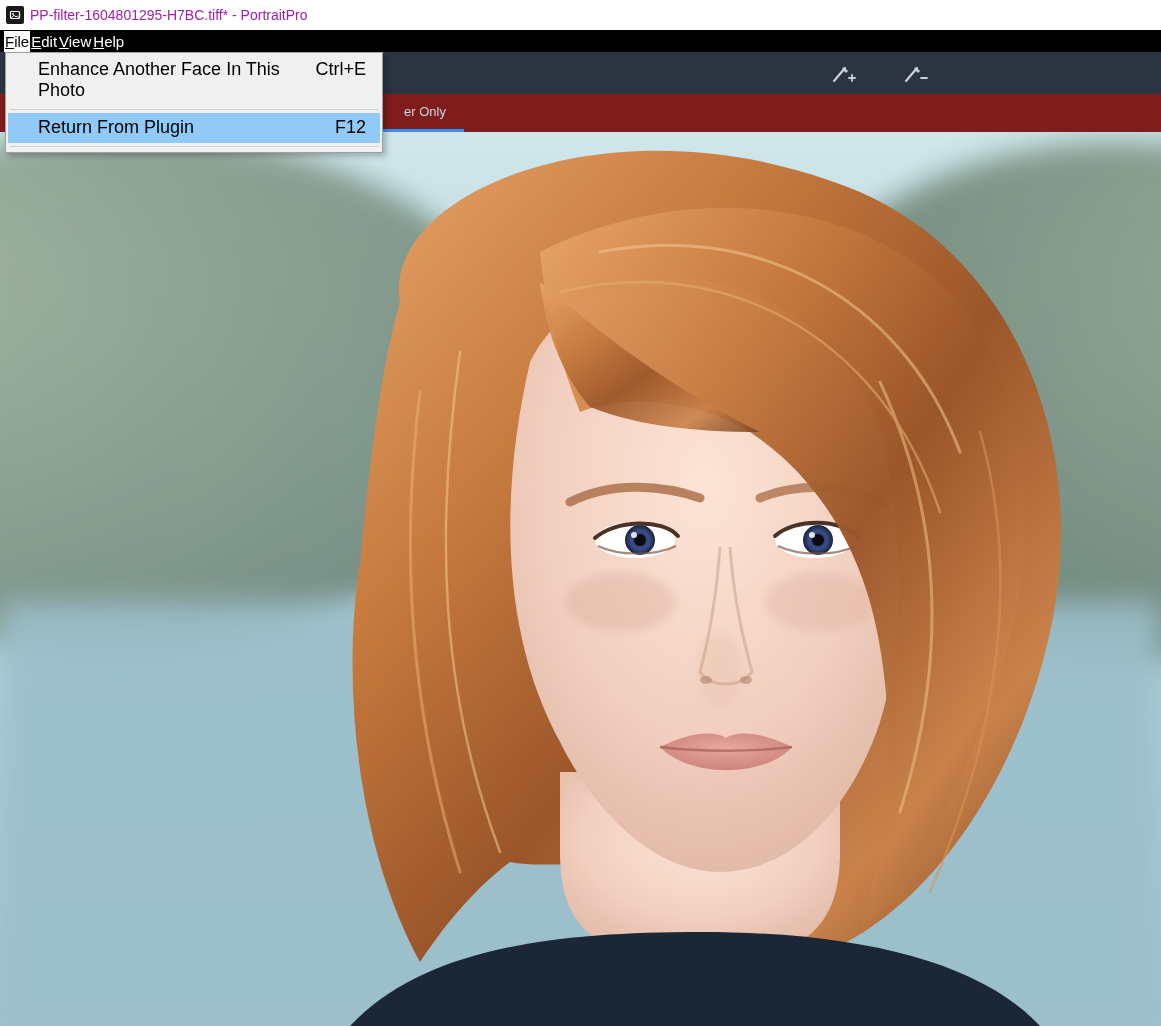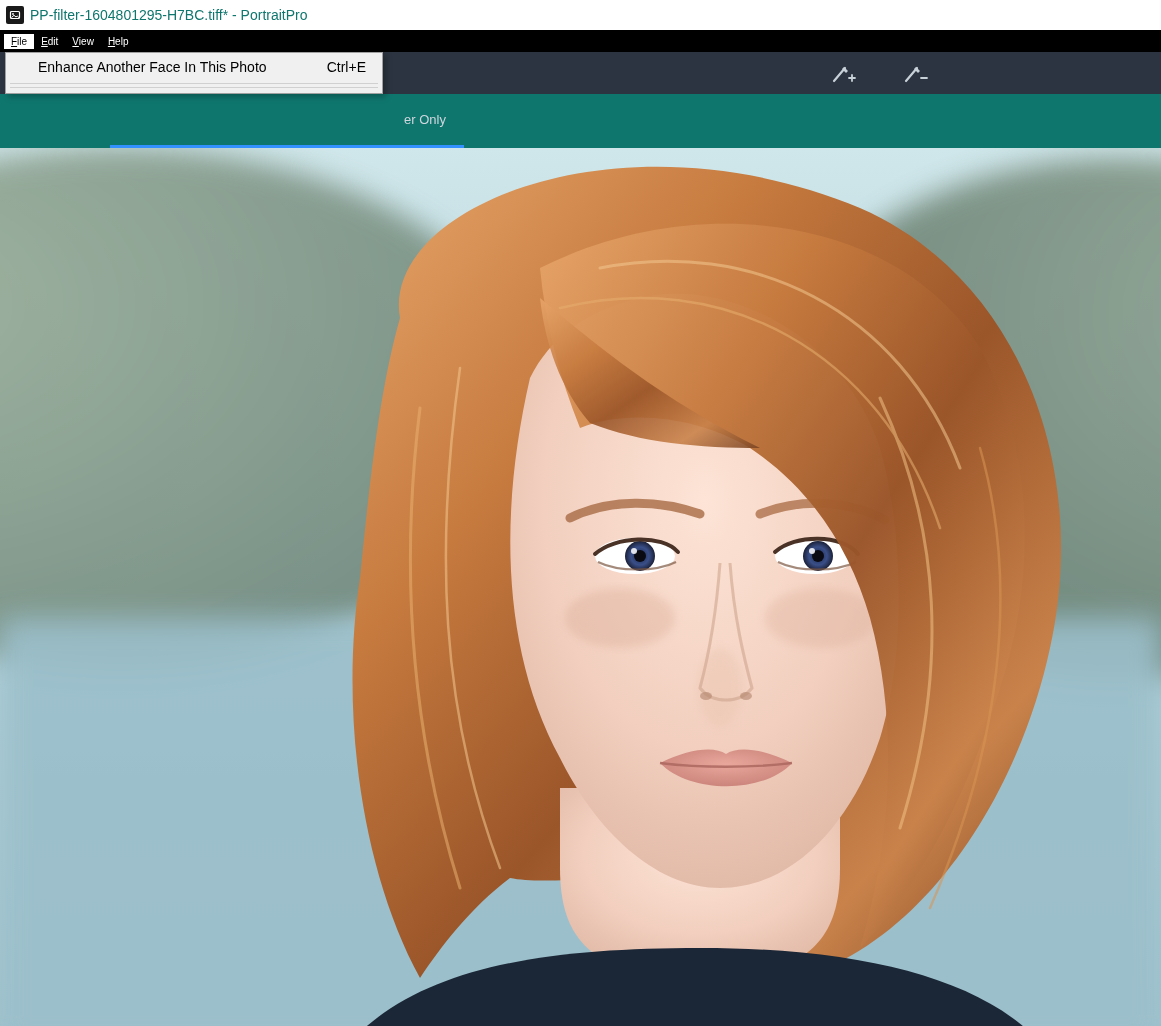--- a/index.html
+++ b/index.html
@@ -1,37 +1,37 @@
 <!DOCTYPE html>
 <html><head>
   <meta charset="utf-8">
   <style>
     * { box-sizing: border-box; margin: 0; padding: 0; }
     html, body { width: 1161px; height: 1026px; font-family: "Segoe UI", Tahoma, sans-serif; font-size: 14px; background: #fff; overflow: hidden; }
     
     .titlebar { height: 30px; background: #fff; display: flex; align-items: center; padding: 0 6px; gap: 6px; }
     .titlebar .appicon { width: 18px; height: 18px; background:#1a1a1a; display:flex; align-items:center; justify-content:center; border-radius:2px; }
     .titlebar .appicon svg { display:block; }
-    .titlebar .title { color: #0f766e; }
+    .titlebar .title { color: #a21caf; }
     
     .menubar { height: 22px; background: #000; display: flex; align-items: center; padding: 0 4px; }
-    .menubar .menu { color: #fff; padding: 2px 7px; cursor: default; font-size: 10px; }
+    .menubar .menu { color: #fff; padding: 2px 1px; cursor: default; font-size: 15px; }
     .menubar .menu.active { background: #fff; color: #000; }
     .menubar .menu .ul { text-decoration: underline; }
     
     .dropdown { position: absolute; left: 5px; top: 52px; width: 378px; background: #f0f0f0; border: 1px solid #a0a0a0; box-shadow: 3px 3px 6px rgba(0,0,0,0.25); z-index: 20; padding: 2px; }
-    .dropdown .item { display: flex; justify-content: space-between; padding: 4px 14px 5px 30px; color: #000; font-size: 14px; cursor: default; }
+    .dropdown .item { display: flex; justify-content: space-between; padding: 4px 14px 5px 30px; color: #000; font-size: 18px; cursor: default; }
     .dropdown .item.highlight { background: #91c9f7; }
     .dropdown .separator { height: 1px; background: #d0d0d0; margin: 3px 2px; }
     .dropdown .shortcut { color: #000; margin-left: 16px; }
     
     .toolbar { height: 42px; background: #2b3440; display: flex; align-items: center; justify-content: flex-end; padding-right: 230px; gap: 44px; position: relative; z-index: 1; }
     .toolbar .brushbtn svg { display:block; }
     
-    .tabrow { height: 54px; background: #0f766e; display: flex; align-items: stretch; position: relative; z-index: 1; }
+    .tabrow { height: 38px; background: #7f1d1d; display: flex; align-items: stretch; position: relative; z-index: 1; }
     .tabrow .tab { color: #cfd6de; font-size: 13px; display:flex; align-items:center; padding: 0 18px; border-bottom: 3px solid transparent; }
     .tabrow .tab.active { border-bottom-color: #3391ff; }
     .tabrow .spacer-left { width: 110px; }
     
     .canvas { position: relative; width: 100%; height: calc(1026px - 30px - 22px - 42px - 38px); overflow: hidden; background: #a9c7d1; }
     .portrait-svg { width:100%; height:100%; display:block; }
   </style>
 </head>
 <body>
 
@@ -207,14 +207,18 @@
     <path d="M540 150 C 600 200, 660 250, 760 300 C 700 300, 640 295, 590 275 C 560 240, 545 195, 540 150 Z" fill="url(#hairg)" opacity="0.9"></path>
   </svg>
 </div>
 
 <div class="dropdown">
   <div class="item">
     <span>Enhance Another Face In This Photo</span>
     <span class="shortcut">Ctrl+E</span>
   </div>
   <div class="separator"></div>
+  <div class="item highlight">
+    <span>Return From Plugin</span>
+    <span class="shortcut">F12</span>
+  </div>
   <div class="separator"></div>
 </div>
 
 </body></html>

